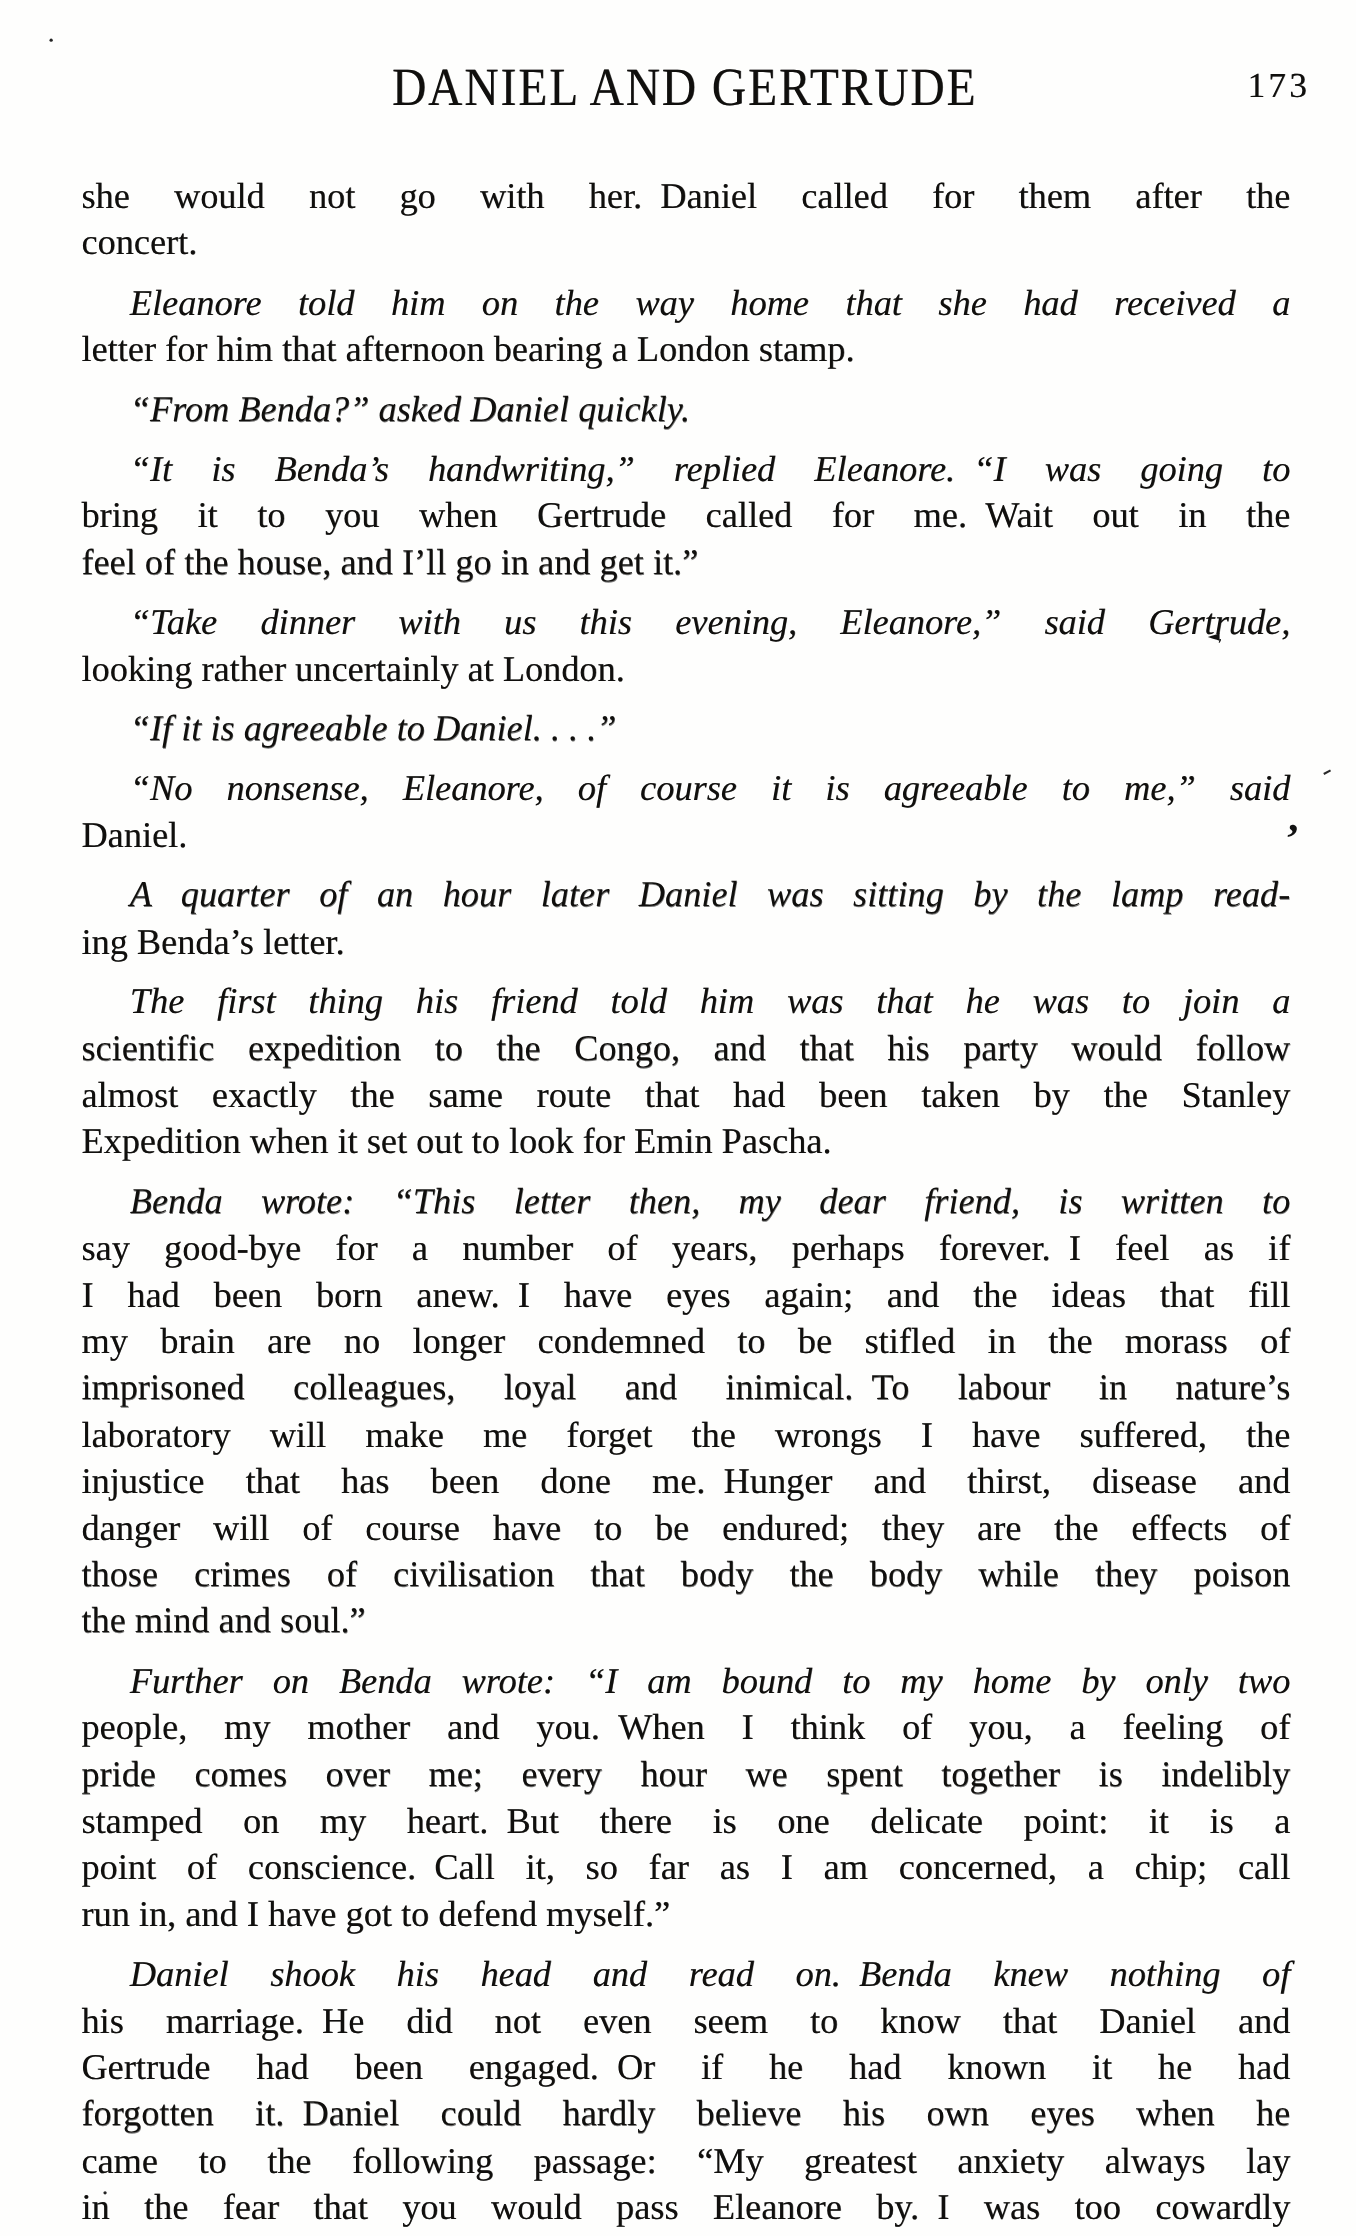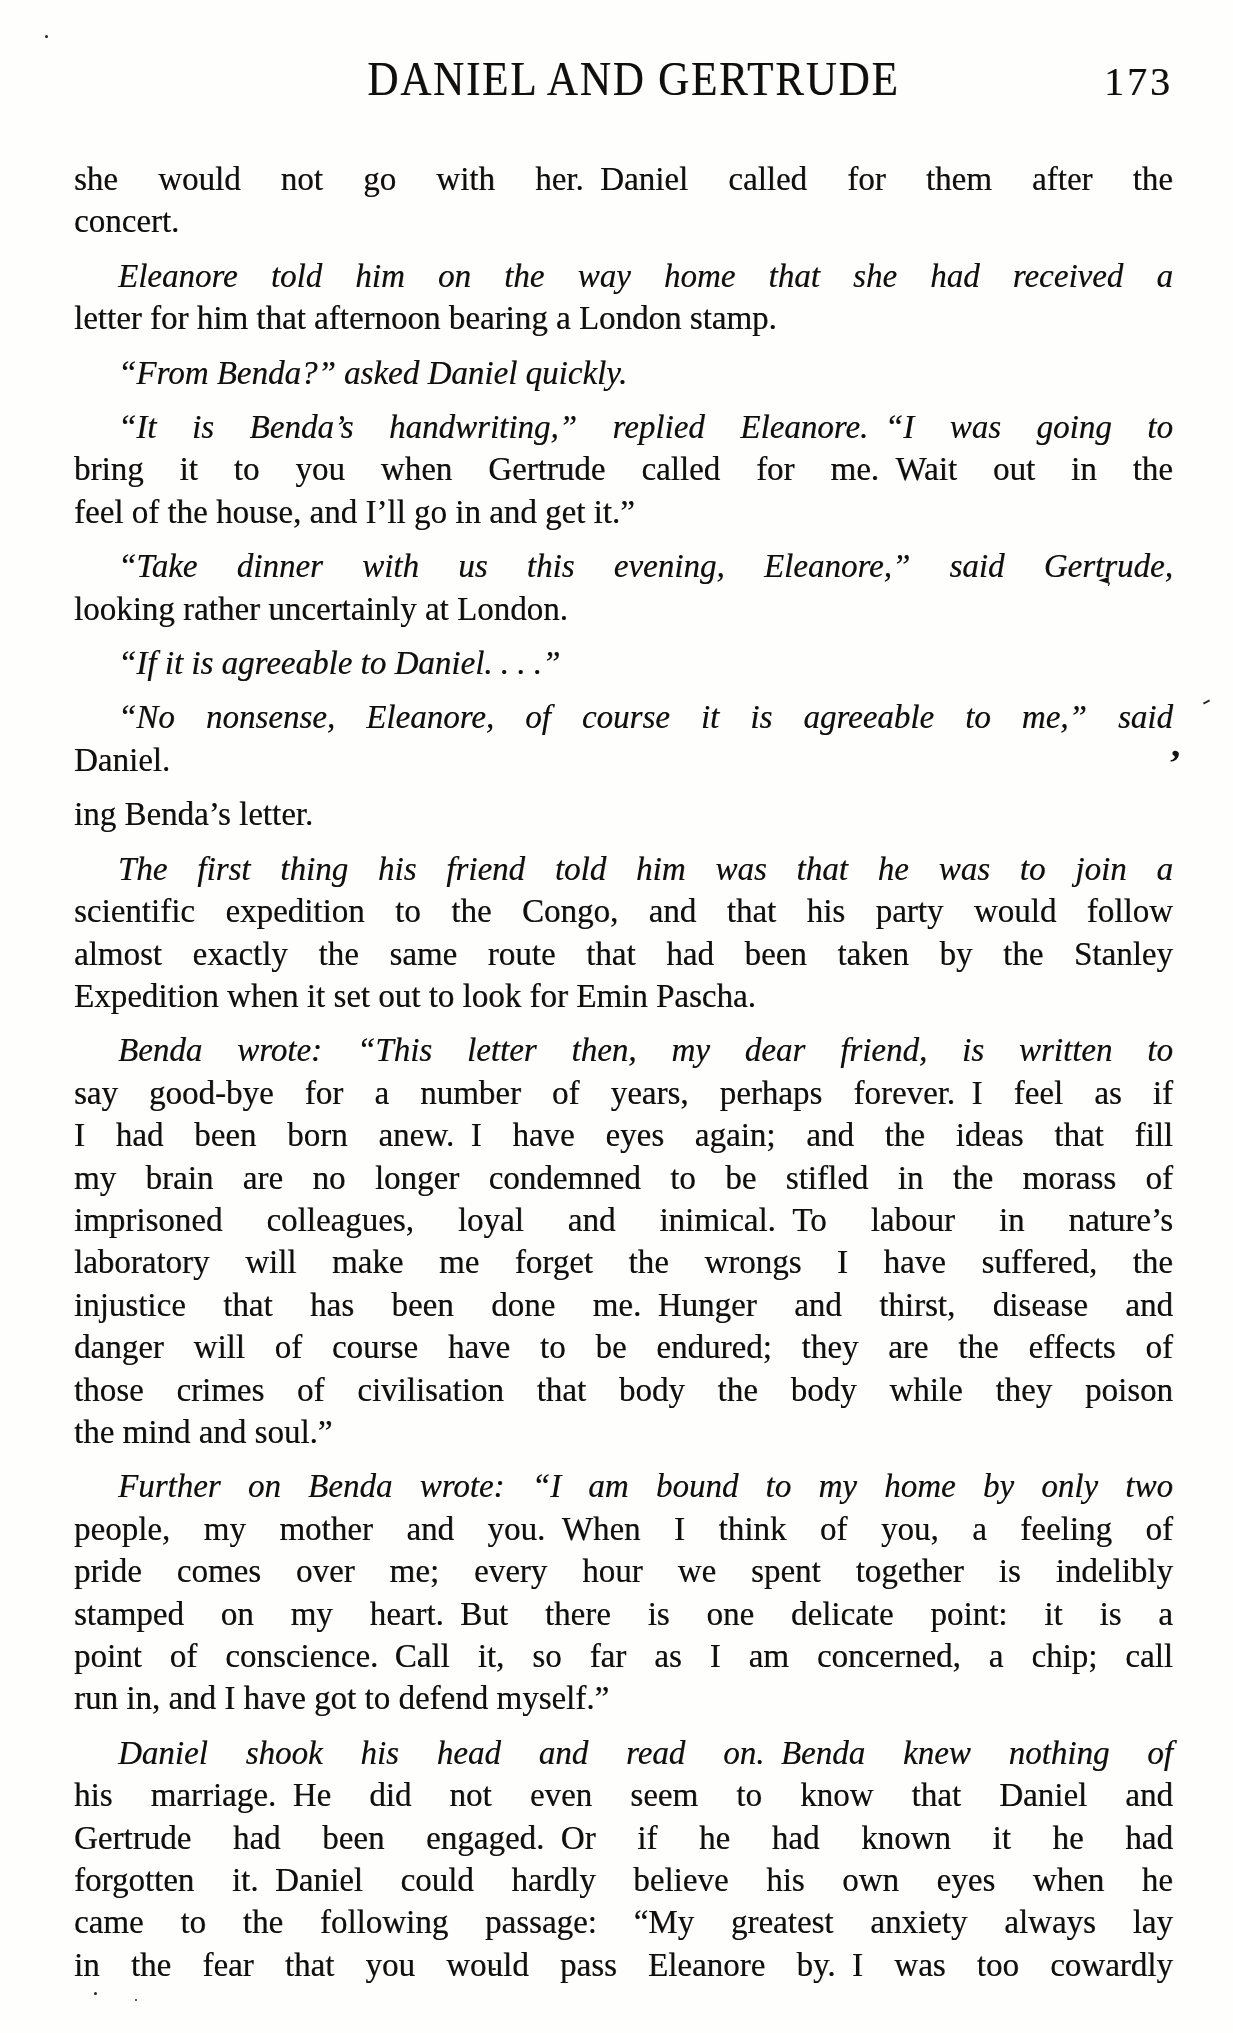--- a/index.html
+++ b/index.html
@@ -11,40 +11,40 @@
     position: relative;
     width: 1233px;
     height: 2033px;
     background: #fefefd;
     overflow: hidden;
     font-family: "Liberation Serif", "DejaVu Serif", serif;
     color: #100f0d;
   }
   .running-header {
     position: absolute;
-    left: 72px;
+    left: 61px;
     top: 52px;
     width: 1123px;
     text-align: center;
   }
   .chapter-title {
     display: inline-block;
     font-size: 49px;
     line-height: 1.1;
     letter-spacing: 2px;
     transform: scaleX(0.88);
     transform-origin: center;
     white-space: nowrap;
     text-shadow: 0.5px 0.4px 0 rgba(10,10,10,0.6);
   }
   .page-number {
     position: absolute;
-    left: 1104px;
+    left: 1134px;
     top: 60px;
-    font-size: 40px;
+    font-size: 32px;
     line-height: 1.1;
     letter-spacing: 3px;
     text-shadow: 0.5px 0.4px 0 rgba(10,10,10,0.6);
   }
   .page-body {
     position: absolute;
     left: 62px;
     top: 146px;
     width: 1123px;
   }
@@ -131,20 +131,21 @@
         <div class="line final">looking rather uncertainly at London.</div>
       </div>
       <div class="para">
         <div class="line indent final">“If it is agreeable to Daniel. . . .”</div>
       </div>
       <div class="para">
         <div class="line indent">“No nonsense, Eleanore, of course it is agreeable to me,” said</div>
         <div class="line final">Daniel.</div>
       </div>
       <div class="para">
+        <div class="line indent">A quarter of an hour later Daniel was sitting by the lamp read-</div>
         <div class="line final">ing Benda’s letter.</div>
       </div>
       <div class="para">
         <div class="line indent">The first thing his friend told him was that he was to join a</div>
         <div class="line">scientific expedition to the Congo, and that his party would follow</div>
         <div class="line">almost exactly the same route that had been taken by the Stanley</div>
         <div class="line final">Expedition when it set out to look for Emin Pascha.</div>
       </div>
       <div class="para">
         <div class="line indent">Benda wrote: “This letter then, my dear friend, is written to</div>

